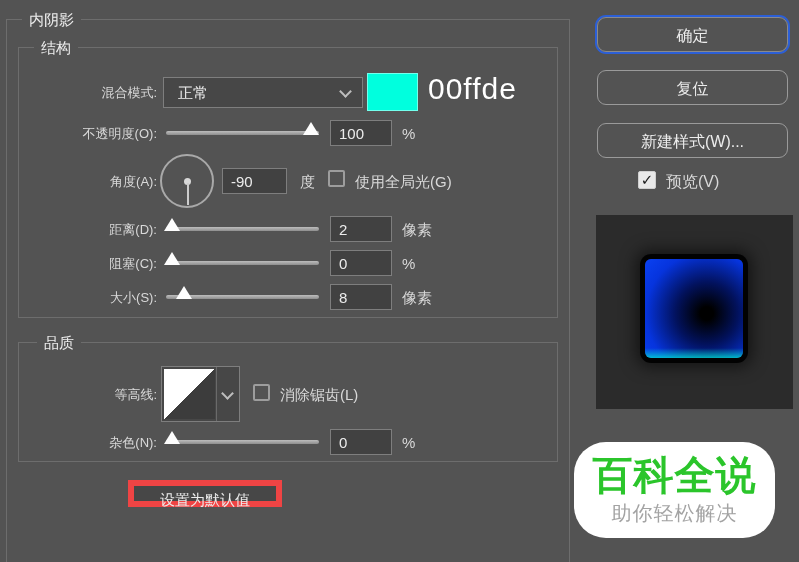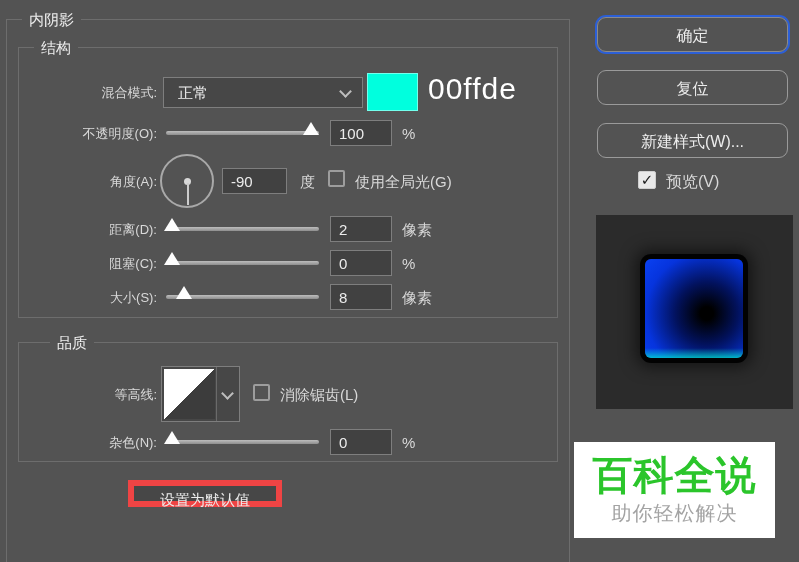--- a/index.html
+++ b/index.html
@@ -51,21 +51,21 @@
   .contour-drop{position:absolute;left:54px;top:0;width:24px;height:54px;border-left:1px solid #6a6a6a;}
   .contour-drop .chev{position:absolute;left:6px;top:22px;}
 
   .preview-panel{position:absolute;left:596px;top:215px;width:197px;height:194px;background:#2b2b2b;}
   .preview-square{position:absolute;left:49px;top:44px;width:98px;height:99px;border-radius:6px;
     background:
       linear-gradient(to top,rgba(0,255,205,.65),rgba(0,255,205,0) 10%),
       radial-gradient(circle at 63% 55%,#000000 8%,#02125e 38%,#0634dd 74%,#0a41f2 100%);
     box-shadow:0 0 0 5px rgba(0,0,0,.9),0 0 16px 9px rgba(0,0,0,.55);}
 
-  .banner{position:absolute;left:574px;top:442px;width:201px;height:96px;background:#ffffff;text-align:center;}
+  .banner{position:absolute;left:574px;top:442px;width:201px;height:96px;background:#ffffff;text-align:center;border-radius:32px;}
   .banner-title{position:absolute;left:0;top:6px;width:100%;font-size:40px;font-weight:bold;letter-spacing:1px;}
   .banner-sub{position:absolute;left:0;top:58px;width:100%;font-size:20px;color:#a3a3a3;letter-spacing:1px;}
 </style>
 </head>
 <body>
 
 <div id="stage">
 
   <div class="group" style="left:6px;top:19px;width:564px;height:543px;border-bottom:none;"></div>
   <div class="group-label" style="left:22px;top:11px;">内阴影</div>
@@ -109,21 +109,21 @@
   <input class="num-input" style="left: 330px; top: 250px;" value="0">
   <div class="unit" style="left:402px;top:255px;">%</div>
 
   <div class="row-label" style="top:289px;">大小(S):</div>
   <div class="track" style="left:166px;top:295px;"></div>
   <div class="thumb" style="left:176px;top:286px;"></div>
   <input class="num-input" style="left: 330px; top: 284px;" value="8">
   <div class="unit" style="left:402px;top:289px;">像素</div>
 
   <div class="group" style="left:18px;top:342px;width:540px;height:120px;"></div>
-  <div class="group-label" style="left:50px;top:334px;text-align:center;">品质</div>
+  <div class="group-label" style="left:37px;top:334px;text-align:center;">品质</div>
 
   <div class="row-label" style="top:386px;">等高线:</div>
   <div class="contour">
     <div class="contour-thumb"></div>
     <div class="contour-drop">
       <span class="chev"></span>
     </div>
   </div>
   <div class="checkbox" style="left:253px;top:384px;"></div>
   <div class="unit" style="left:280px;top:386px;">消除锯齿(L)</div>

